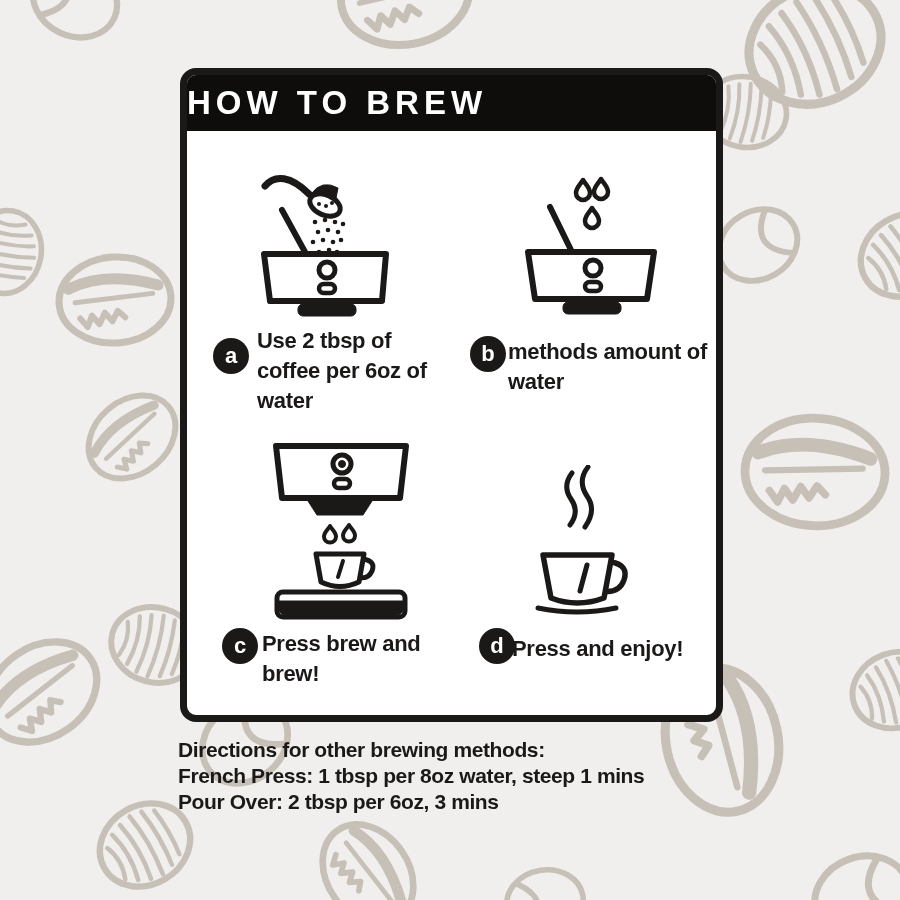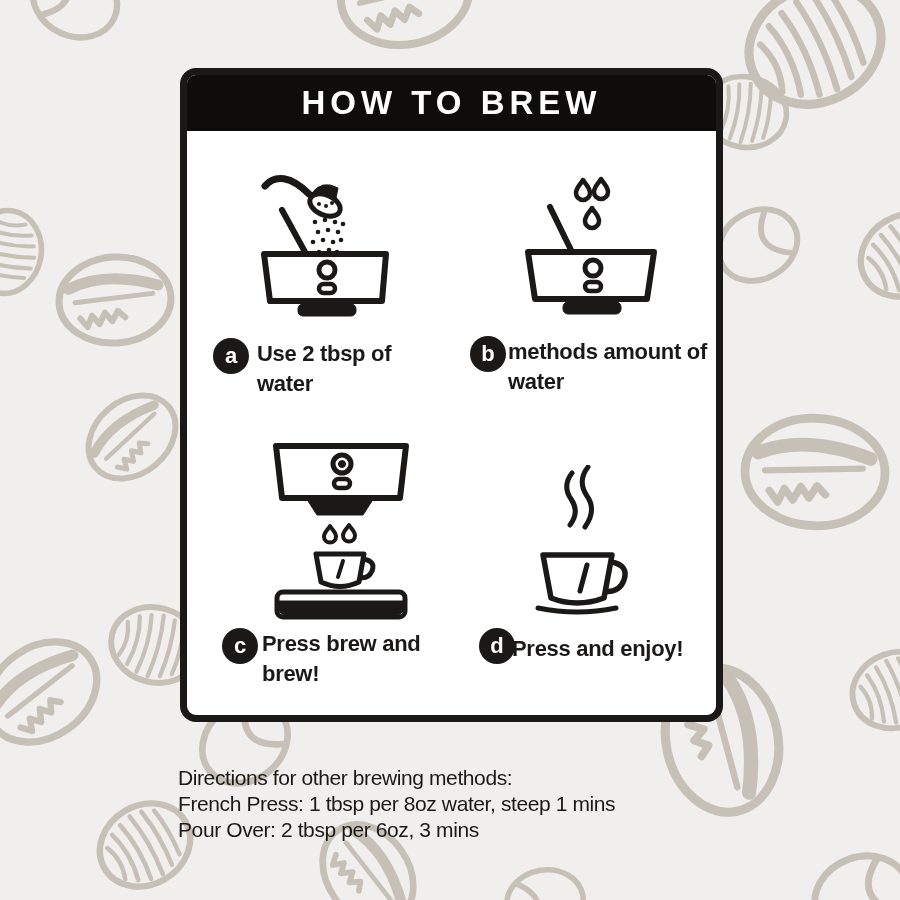--- a/index.html
+++ b/index.html
@@ -11,21 +11,21 @@
   .stage{position:relative;width:900px;height:900px;}
   .beans{position:absolute;left:0;top:0;z-index:0;color:var(--bean,#c7c0b6);}
   .card{
     position:absolute;left:180px;top:68px;width:543px;height:654px;
     box-sizing:border-box;border:7px solid var(--ink,#1b1918);
     border-radius:16px;background:var(--card-bg,#fff);z-index:2;overflow:hidden;
   }
   .card-header{
     position:absolute;left:0;top:0;width:100%;height:56px;
     background:var(--header-bg,#0e0d0c);
-    display:flex;align-items:center;justify-content:center;
+    display:flex;align-items:center;
   }
   .card-title{
     color:var(--header-text,#fff);font-size:33px;font-weight:bold;
     letter-spacing:5px;white-space:nowrap;
   }
   .icon{position:absolute;z-index:1;}
   .icon-a{left:68px;top:95px;}
   .icon-b{left:331px;top:97px;}
   .icon-c{left:85px;top:365px;}
   .icon-d{left:341px;top:390px;}
@@ -35,28 +35,28 @@
     display:flex;align-items:center;justify-content:center;z-index:1;
   }
   .badge-a{left:26px;top:263px;}
   .badge-b{left:283px;top:261px;}
   .badge-c{left:35px;top:553px;}
   .badge-d{left:292px;top:553px;}
   .caption{
     position:absolute;color:var(--ink,#1b1918);font-size:22px;line-height:30px;
     font-weight:bold;letter-spacing:-0.3px;white-space:nowrap;z-index:1;
   }
-  .cap-a{left:70px;top:264px;}
+  .cap-a{left:70px;top:251px;}
   .cap-b{left:321px;top:262px;}
   .cap-c{left:75px;top:554px;}
   .cap-d{left:325px;top:559px;}
   .footer{
     position:absolute;left:178px;top:737px;z-index:2;
-    color:var(--ink,#1b1918);font-size:21px;line-height:26px;font-weight:normal;
-    letter-spacing:-0.4px;white-space:nowrap;margin-top:28px;
+    color:var(--ink,#1b1918);font-size:21px;line-height:26px;font-weight:bold;
+    letter-spacing:-0.4px;white-space:nowrap;
   }
   .stroke{fill:none;stroke:var(--ink,#1b1918);stroke-linecap:round;stroke-linejoin:round;}
   .fillw{fill:#fff;stroke:var(--ink,#1b1918);stroke-linecap:round;stroke-linejoin:round;}
   .filld{fill:var(--ink,#1b1918);stroke:var(--ink,#1b1918);stroke-linejoin:round;}
 </style>
 </head>
 <body>
 
 <div class="stage">
 
@@ -171,20 +171,21 @@
       <path class="fillw" stroke-width="5.5" d="M15,90 L84,90 L76,133 Q49,143 23,133 Z"></path>
       <path class="stroke" stroke-width="5" d="M59,100 L52,126"></path>
       <path class="stroke" stroke-width="5" d="M10,143 Q49,151 88,143"></path>
     </svg>
 
     <div class="badge badge-a">
         <span>a</span>
       </div>
     <div class="caption cap-a">
       <div>Use 2 tbsp of</div>
+      <div>coffee per 6oz of</div>
       <div>water</div>
     </div>
 
     <div class="badge badge-b">
         <span>b</span>
       </div>
     <div class="caption cap-b">
       <div>methods amount of</div>
       <div>water</div>
     </div>

